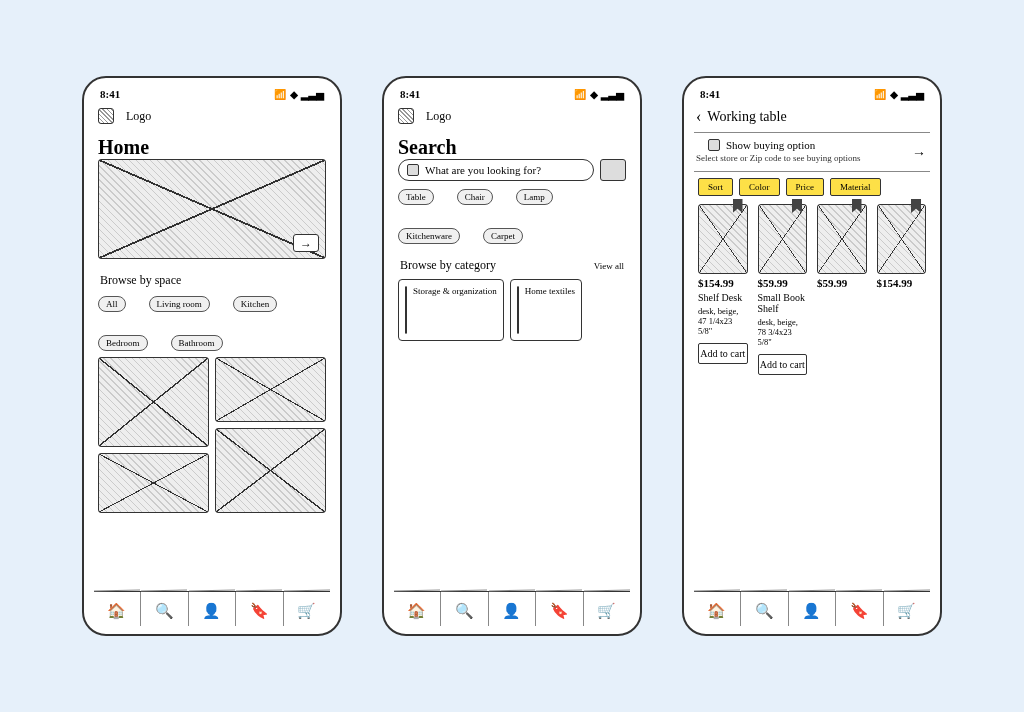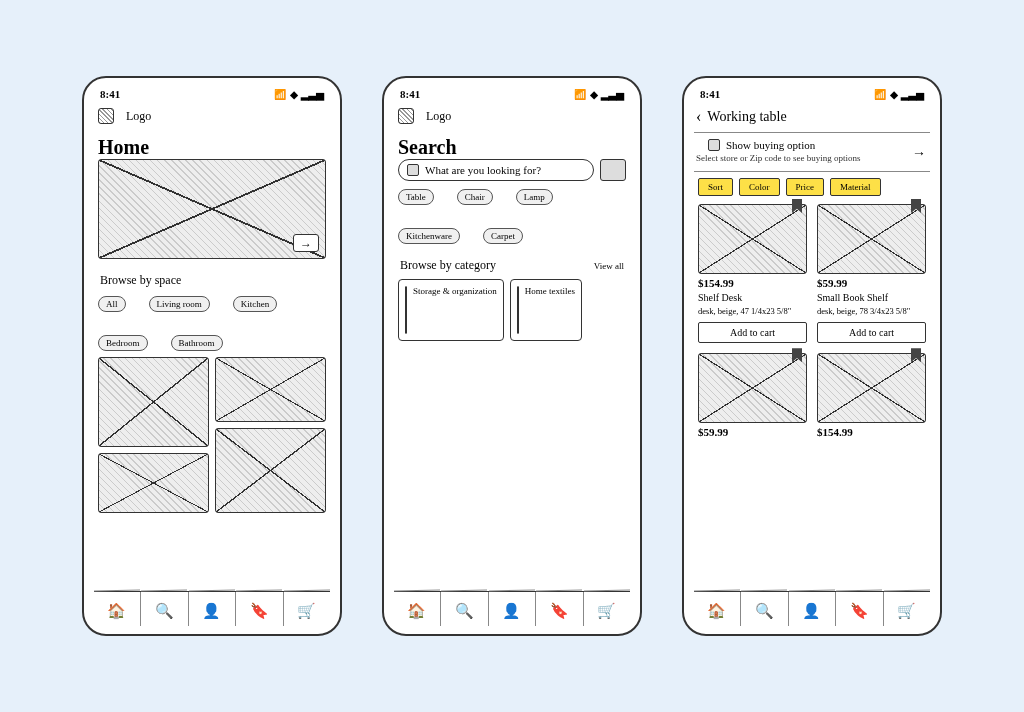--- a/index.html
+++ b/index.html
@@ -133,21 +133,21 @@
   .back-row .chev { font-size:16px; }
   .buy-opt {
     border-bottom:1px solid #888; padding:6px 2px 8px 2px; margin-bottom:6px;
     position:relative;
   }
   .buy-opt .r1 { font-size:11px; display:flex; gap:6px; align-items:center;margin-left:12px;}
   .buy-opt .r2 { font-size:9px; color:#333; margin-top:2px;}
   .buy-opt .arrow { position:absolute; right:4px; top:50%; transform:translateY(-50%); font-size:14px;}
   .filter-row { display:flex; gap:6px; padding:0 2px 8px 2px; }
   .filter-btn { font-size:9px; padding:3px 9px; border:1.2px solid #333; background:#fde047; border-radius:2px;}
-  .prod-grid { display:grid; grid-template-columns:1fr 1fr; gap:10px; padding:0 2px; }
+  .prod-grid { display:grid; grid-template-columns:1fr 1fr 1fr 1fr; gap:10px; padding:0 2px; }
   .prod { display:flex; flex-direction:column; gap:3px; }
   .prod .ph { height:70px; position:relative;}
   .bookmark-icon {
     position:absolute; top:-6px; right:4px; width:10px; height:14px;
     background:#444; clip-path: polygon(0 0,100% 0,100% 100%,50% 70%,0 100%);
   }
   .prod .price { font-size:11px; font-weight:bold; }
   .prod .pname { font-size:10px; }
   .prod .meta { font-size:8.5px; line-height:1.2; }
   .addcart { border:1.2px solid #333; border-radius:2px; font-size:10px; text-align:center; padding:4px 0; margin-top:3px; background:#fff;}

